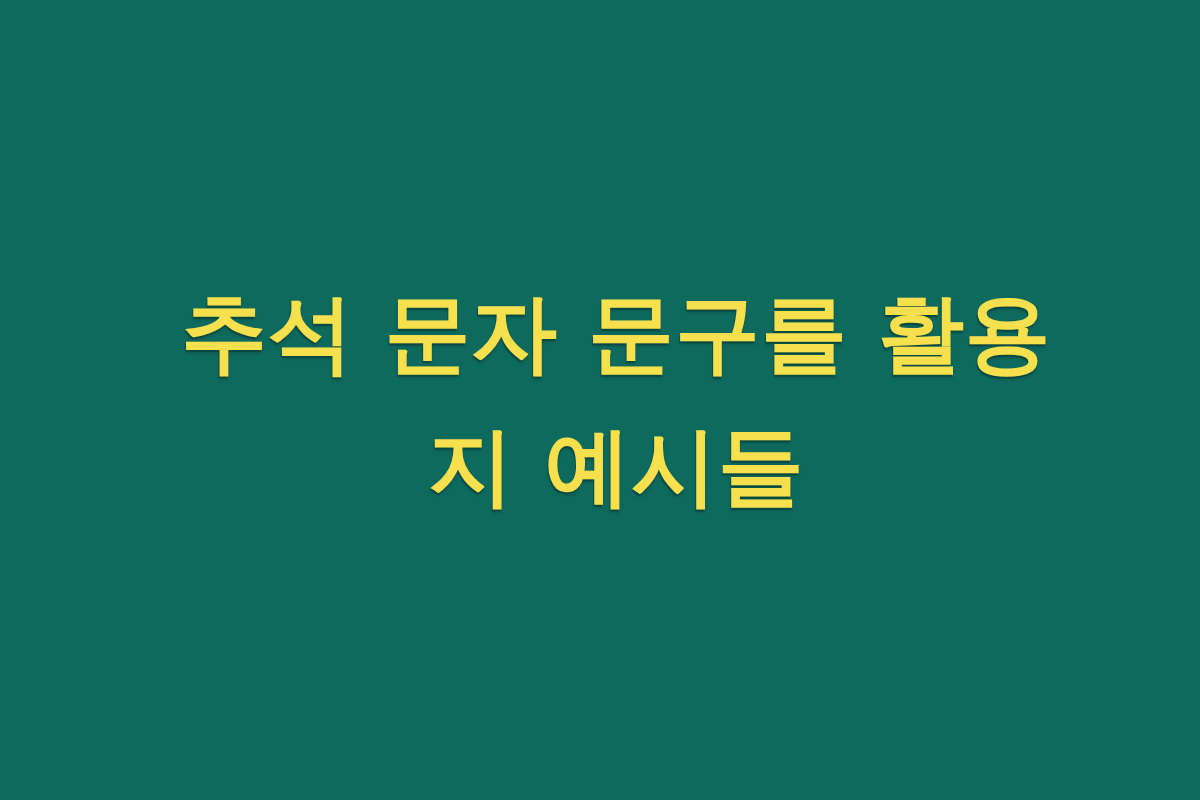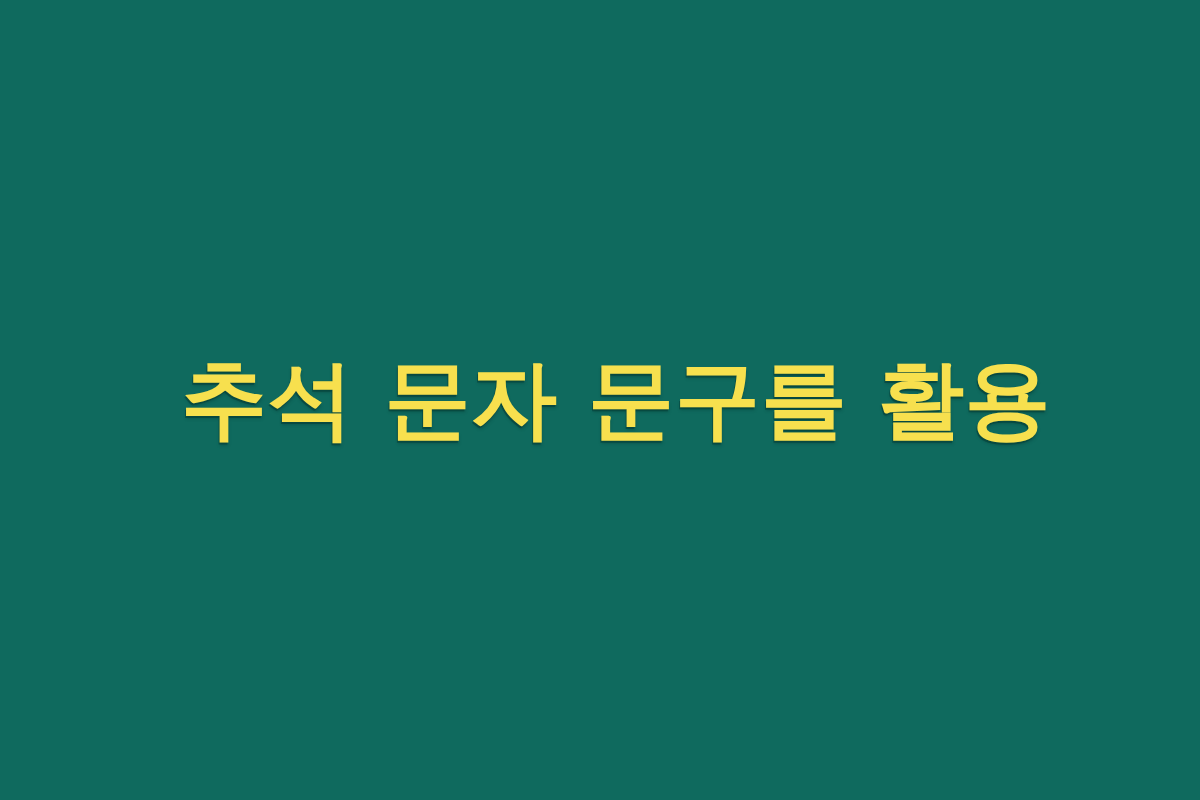--- a/index.html
+++ b/index.html
@@ -51,15 +51,16 @@
     white-space: nowrap;
   }
 </style>
 </head>
 <body>
 
 <div id="banner" style="background-color: rgb(15, 106, 94);">
 
   <div id="headline" style="color: rgb(247, 224, 78);">
     <span class="hl-line">추석 문자 문구를 활용</span>
+    <span class="hl-line">지 예시들</span>
   </div>
 
 </div>
 
 </body></html>

